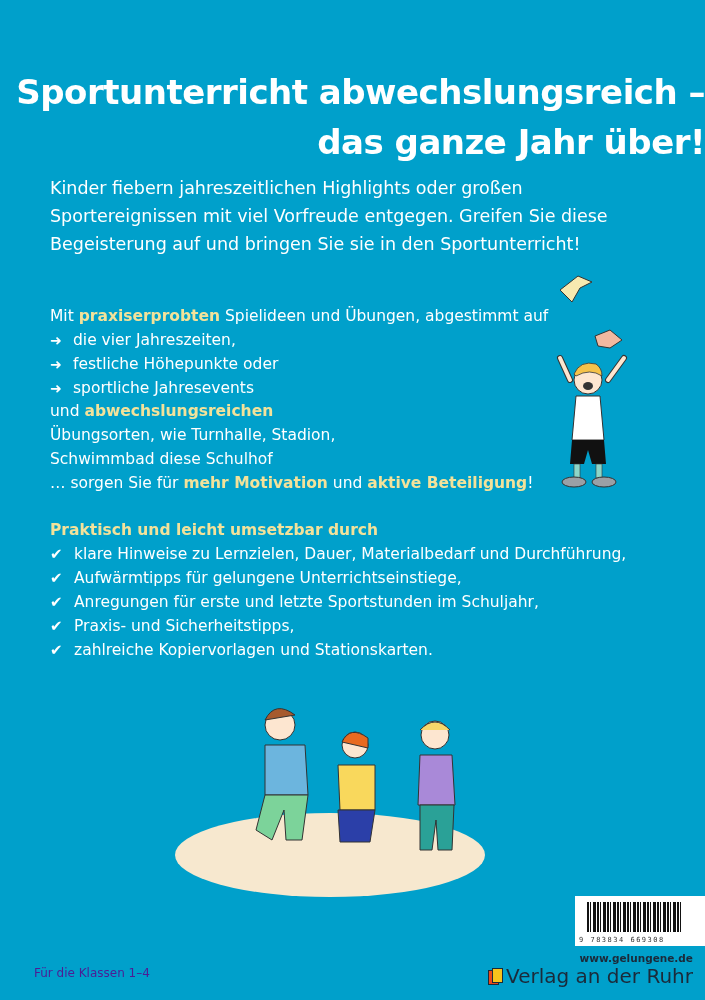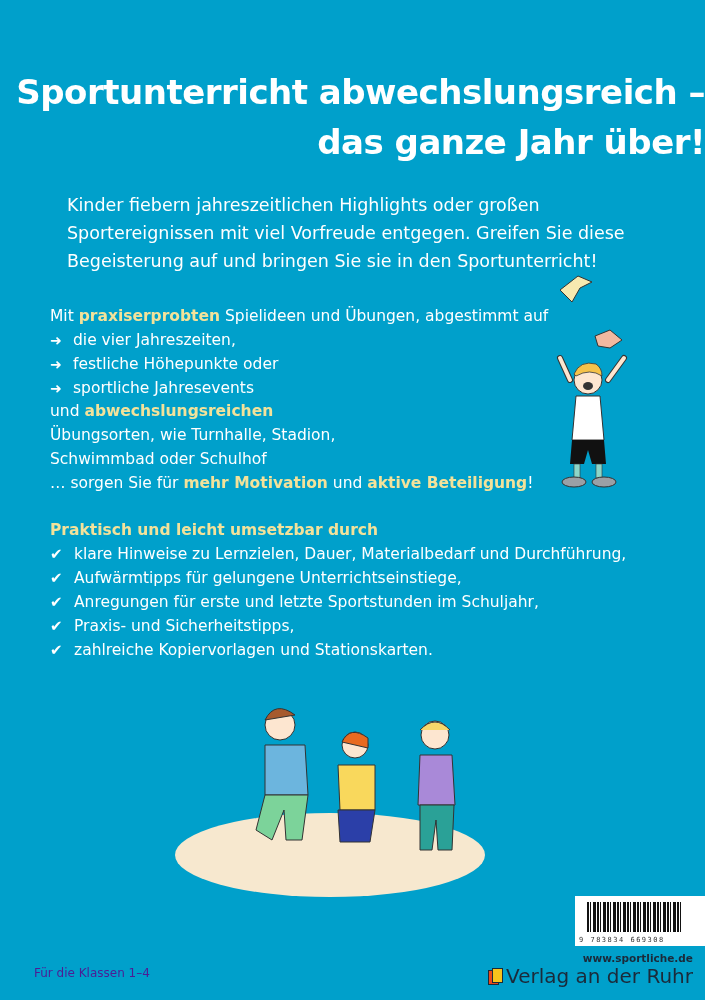--- a/index.html
+++ b/index.html
@@ -70,21 +70,21 @@
   .illus { position: absolute; }
 </style>
 </head>
 <body>
 
 <h1 class="title">
   <span class="line">Sportunterricht abwechslungsreich –</span>
   <span class="line">das ganze Jahr über!</span>
 </h1>
 
-<p class="intro" style="margin:17px">Kinder fiebern jahreszeitlichen Highlights oder großen Sportereignissen mit viel Vorfreude entgegen. Greifen Sie diese Begeisterung auf und bringen Sie sie in den Sportunterricht!</p>
+<p class="intro" style="margin:0">Kinder fiebern jahreszeitlichen Highlights oder großen Sportereignissen mit viel Vorfreude entgegen. Greifen Sie diese Begeisterung auf und bringen Sie sie in den Sportunterricht!</p>
 
 <div class="para p-list">
   <div>
     <span>Mit </span><span class="hl">praxiserprobten</span><span> Spielideen und Übungen, abgestimmt auf</span>
   </div>
   <ul class="arrow-list">
     <li>
         <span class="bullet">➜</span>
         <span>die vier Jahreszeiten,</span>
       </li>
@@ -93,21 +93,21 @@
         <span>festliche Höhepunkte oder</span>
       </li>
     <li>
         <span class="bullet">➜</span>
         <span>sportliche Jahresevents</span>
       </li>
   </ul>
 </div>
 
 <div class="para p-orte" style="width:300px">
-  <span>und </span><span class="hl">abwechslungsreichen</span><span> Übungsorten, wie Turnhalle, Stadion, Schwimmbad oder Schulhof</span>
+  <span>und </span><span class="hl">abwechslungsreichen</span><span> Übungsorten, wie Turnhalle, Stadion, Schwimmbad diese Schulhof</span>
 </div>
 
 <div class="para p-motiv">
   <span>… sorgen Sie für </span><span class="hl">mehr Motivation</span><span> und </span><span class="hl">aktive Beteiligung</span><span>!</span>
 </div>
 
 <div class="para p-prakt">
   <div class="head">Praktisch und leicht umsetzbar durch</div>
   <ul class="check-list">
     <li>
@@ -169,21 +169,21 @@
   </g>
 </svg>
 
 <div class="footer-klassen">Für die Klassen 1–4</div>
 
 <div class="barcode">
   <div class="bars"></div>
   <div class="digits">9 783834 669308</div>
 </div>
 
-<div class="url">www.sportliche.de</div>
+<div class="url">www.gelungene.de</div>
 
 <div class="publisher">
   <span class="logo">
       <span class="b1"></span>
       <span class="b2"></span>
     </span>
   <span>Verlag an der Ruhr</span>
 </div>
 
 </body></html>

